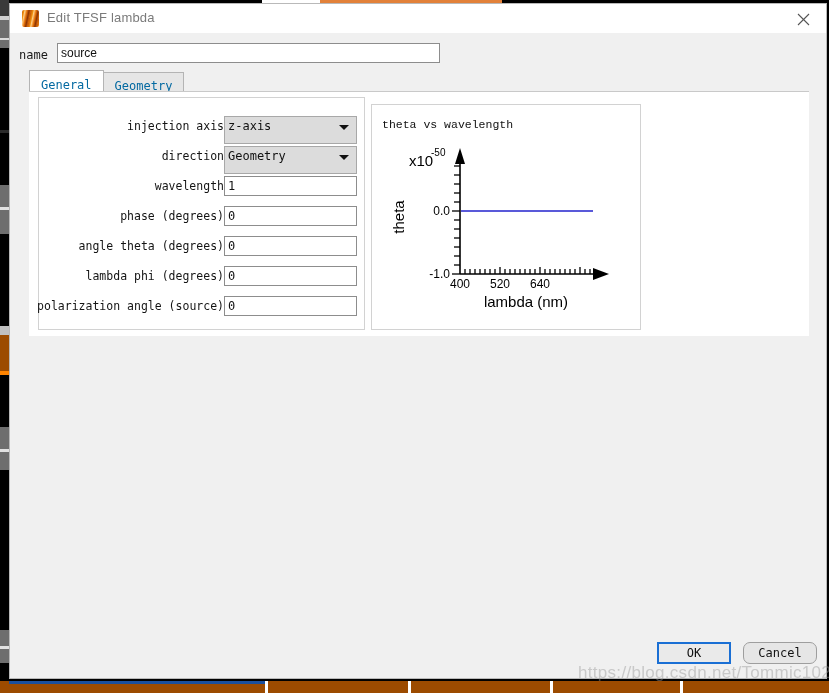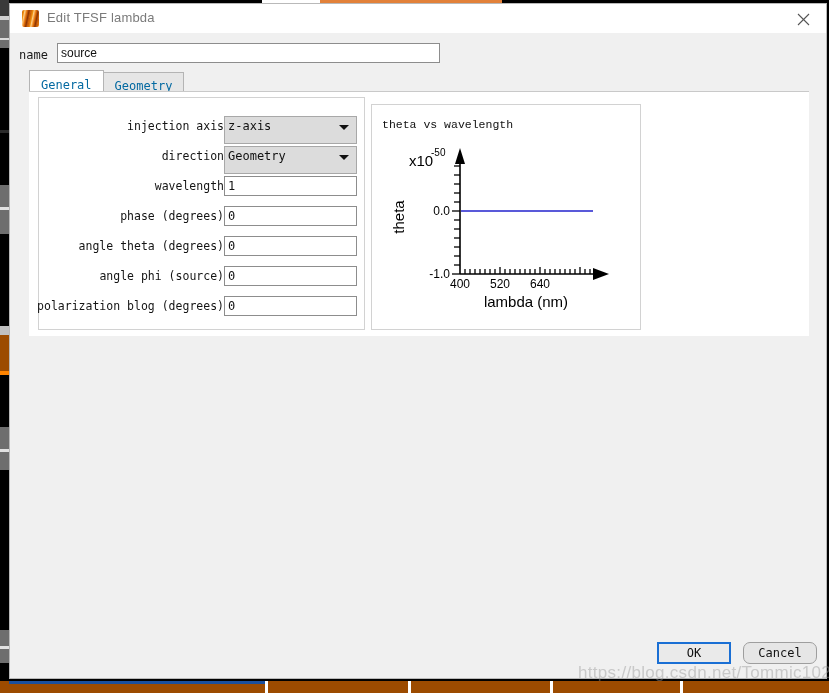--- a/index.html
+++ b/index.html
@@ -382,26 +382,26 @@
       <span class="form-label">phase (degrees)</span>
       <input class="form-field" type="text" value="0" style="">
     </div>
 
     <div class="form-row" style="top:138px;">
       <span class="form-label">angle theta (degrees)</span>
       <input class="form-field" type="text" value="0" style="">
     </div>
 
     <div class="form-row" style="top:168px;">
-      <span class="form-label">angle phi (source)</span>
+      <span class="form-label">lambda phi (degrees)</span>
       <input class="form-field" type="text" value="0" style="">
     </div>
 
     <div class="form-row" style="top:198px;">
-      <span class="form-label">polarization blog (degrees)</span>
+      <span class="form-label">polarization angle (source)</span>
       <input class="form-field" type="text" value="0" style="">
     </div>
 
   </div>
 
   <div id="chart-group"></div>
   <div id="chart-legend">theta vs wavelength</div>
 
   <svg id="chart-svg" width="270" height="226">
 

